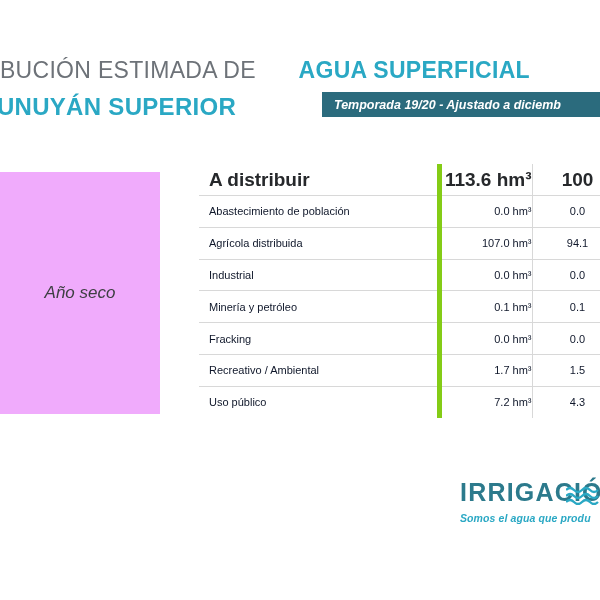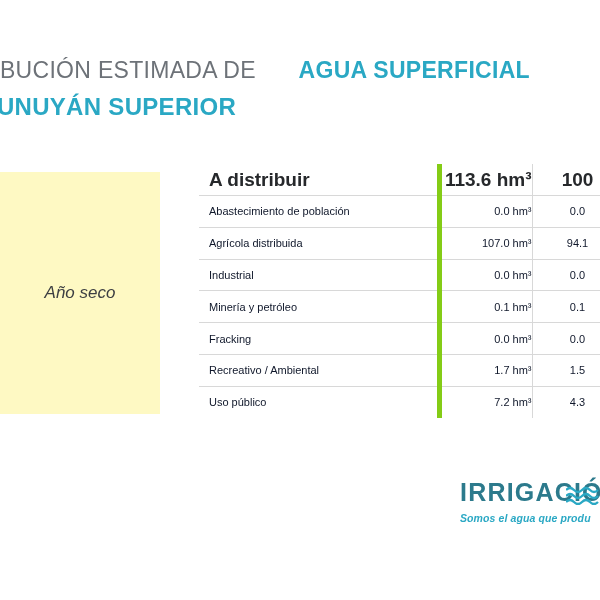--- a/index.html
+++ b/index.html
@@ -69,21 +69,21 @@
     box-sizing: border-box;
   }
 
   
   .year-panel {
     position: absolute;
     top: 172px;
     left: 0;
     width: 160px;
     height: 242px;
-    background: #fef9c3;
+    background: #f0abfc;
     display: flex;
     align-items: center;
     justify-content: center;
   }
   .year-panel-label {
     font-size: 17px;
     font-style: italic;
     color: #3d3f42;
   }
 
@@ -165,20 +165,21 @@
   }
 </style>
 </head>
 <body>
 
 <div class="header">
   <div class="title-line1">
     <span class="title-grey">TRIBUCIÓN ESTIMADA DE </span><span class="title-accent">AGUA SUPERFICIAL</span>
   </div>
   <div class="title-line2">O TUNUYÁN SUPERIOR</div>
+  <div class="season-badge">Temporada 19/20 - Ajustado a diciemb</div>
 </div>
 
 <div class="year-panel">
   <div class="year-panel-label">Año seco</div>
 </div>
 
 <div class="table-wrap">
   <table class="dist">
     <tbody>
       <tr class="head-row">

